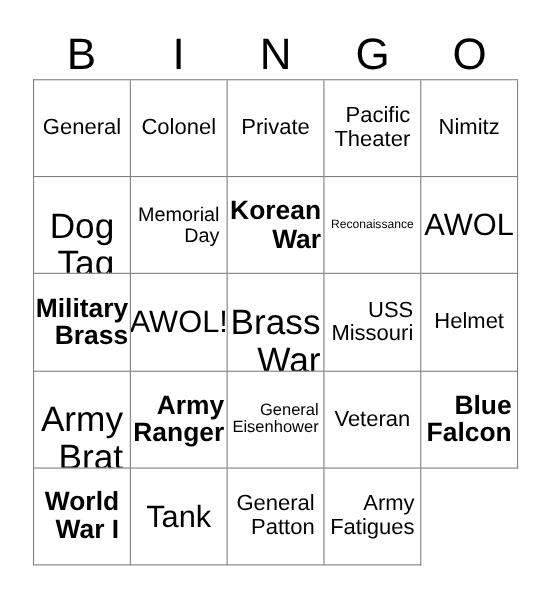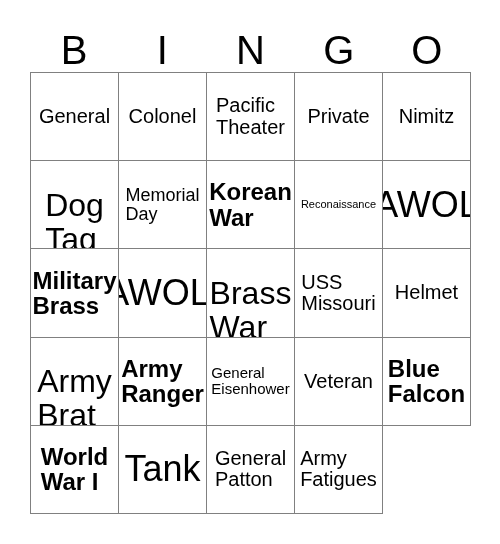--- a/index.html
+++ b/index.html
@@ -59,38 +59,38 @@
     grid-template-columns: repeat(5, 1fr);
     grid-template-rows: repeat(5, 1fr);
   }
   .cell {
     border-right: 1px solid #808080;
     border-bottom: 1px solid #808080;
     box-sizing: border-box;
     display: flex;
     align-items: center;
     justify-content: center;
-    text-align: left;
+    text-align: right;
     overflow: hidden;
     padding: 0 1px;
   }
   .cell-text {
     display: block;
     line-height: 1.06;
     white-space: pre-line;
     word-break: normal;
   }
 
   
   .s-xxs .cell-text { font-size: 11px; }
   .s-xs  .cell-text { font-size: 15px; }
   .s-sm  .cell-text { font-size: 18px; }
   .s-md  .cell-text { font-size: 20px; }
   .s-lg  .cell-text { font-size: 24px; font-weight: bold; }
-  .s-xl  .cell-text { font-size: 36px; }
+  .s-xl  .cell-text { font-size: 28px; }
   .s-xxl .cell-text { font-size: 32px; margin-top: 36px; }
 </style>
 </head>
 <body>
 
 <div id="bingo-card">
 
   <div id="header-row">
       <div class="header-letter">B</div>
       <div class="header-letter">I</div>
@@ -100,25 +100,25 @@
     </div>
 
   <div id="grid">
       <div class="cell s-md">
         <span class="cell-text">General</span>
       </div>
       <div class="cell s-md">
         <span class="cell-text">Colonel</span>
       </div>
       <div class="cell s-md">
+        <span class="cell-text">Private</span>
+      </div>
+      <div class="cell s-md">
         <span class="cell-text">Pacific
 Theater</span>
-      </div>
-      <div class="cell s-md">
-        <span class="cell-text">Private</span>
       </div>
       <div class="cell s-md">
         <span class="cell-text">Nimitz</span>
       </div>
       <div class="cell s-xxl">
         <span class="cell-text">Dog
 Tag</span>
       </div>
       <div class="cell s-sm">
         <span class="cell-text">Memorial

